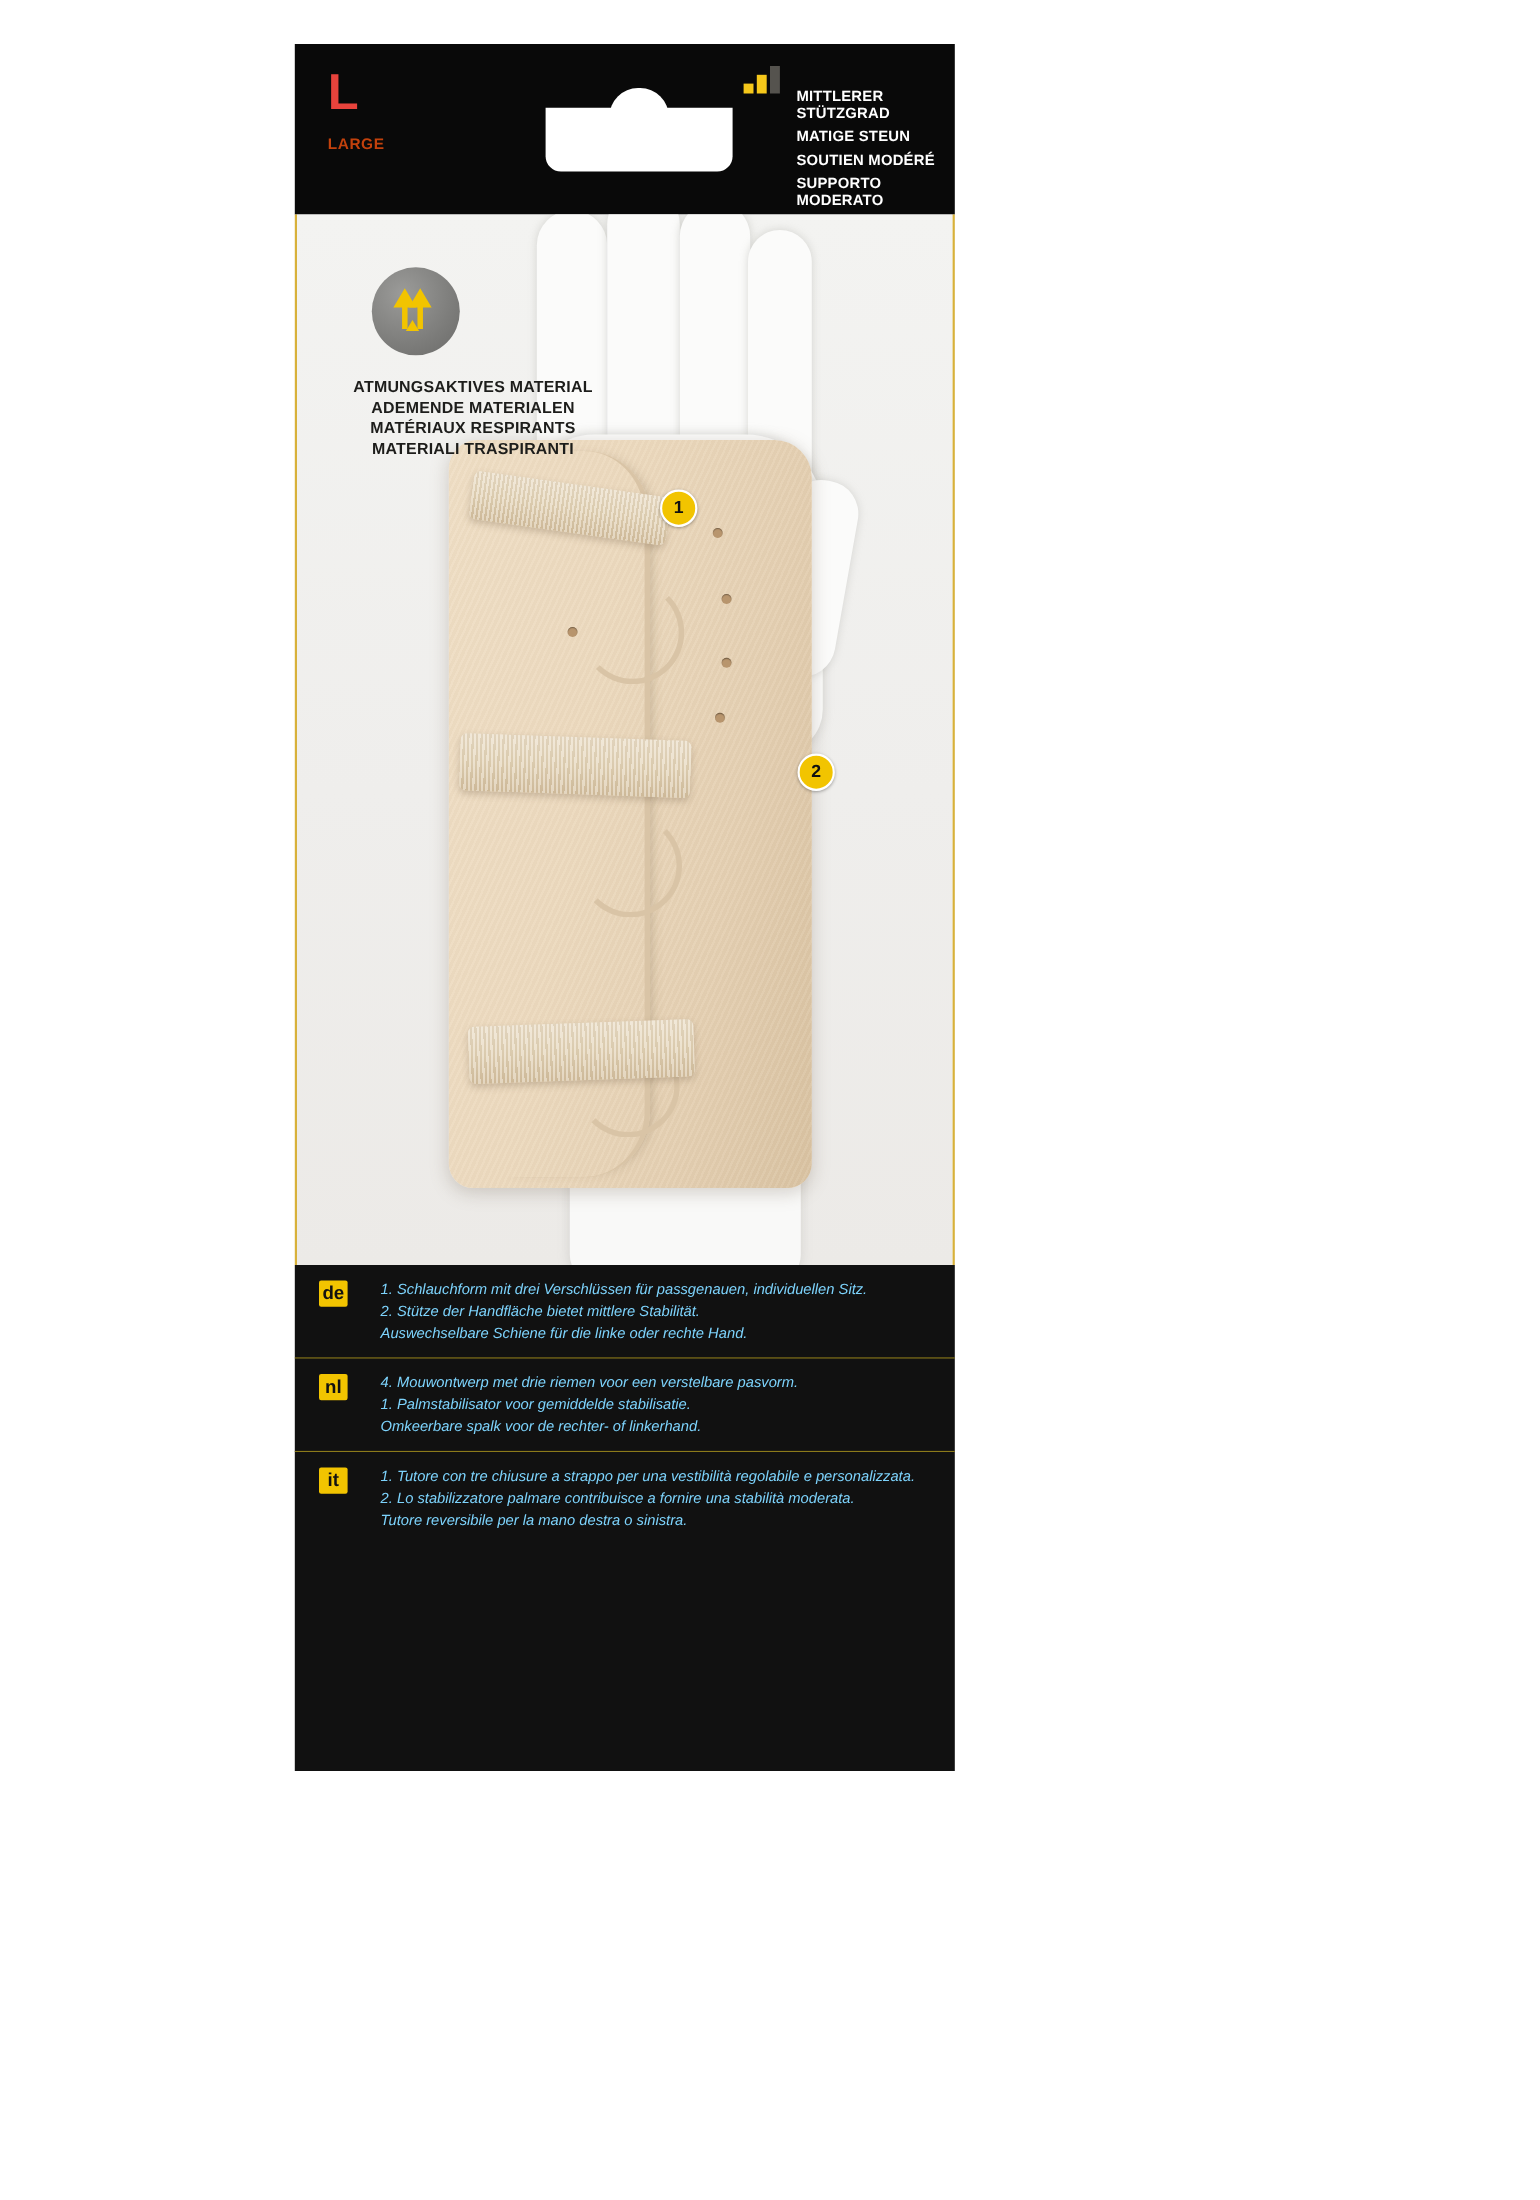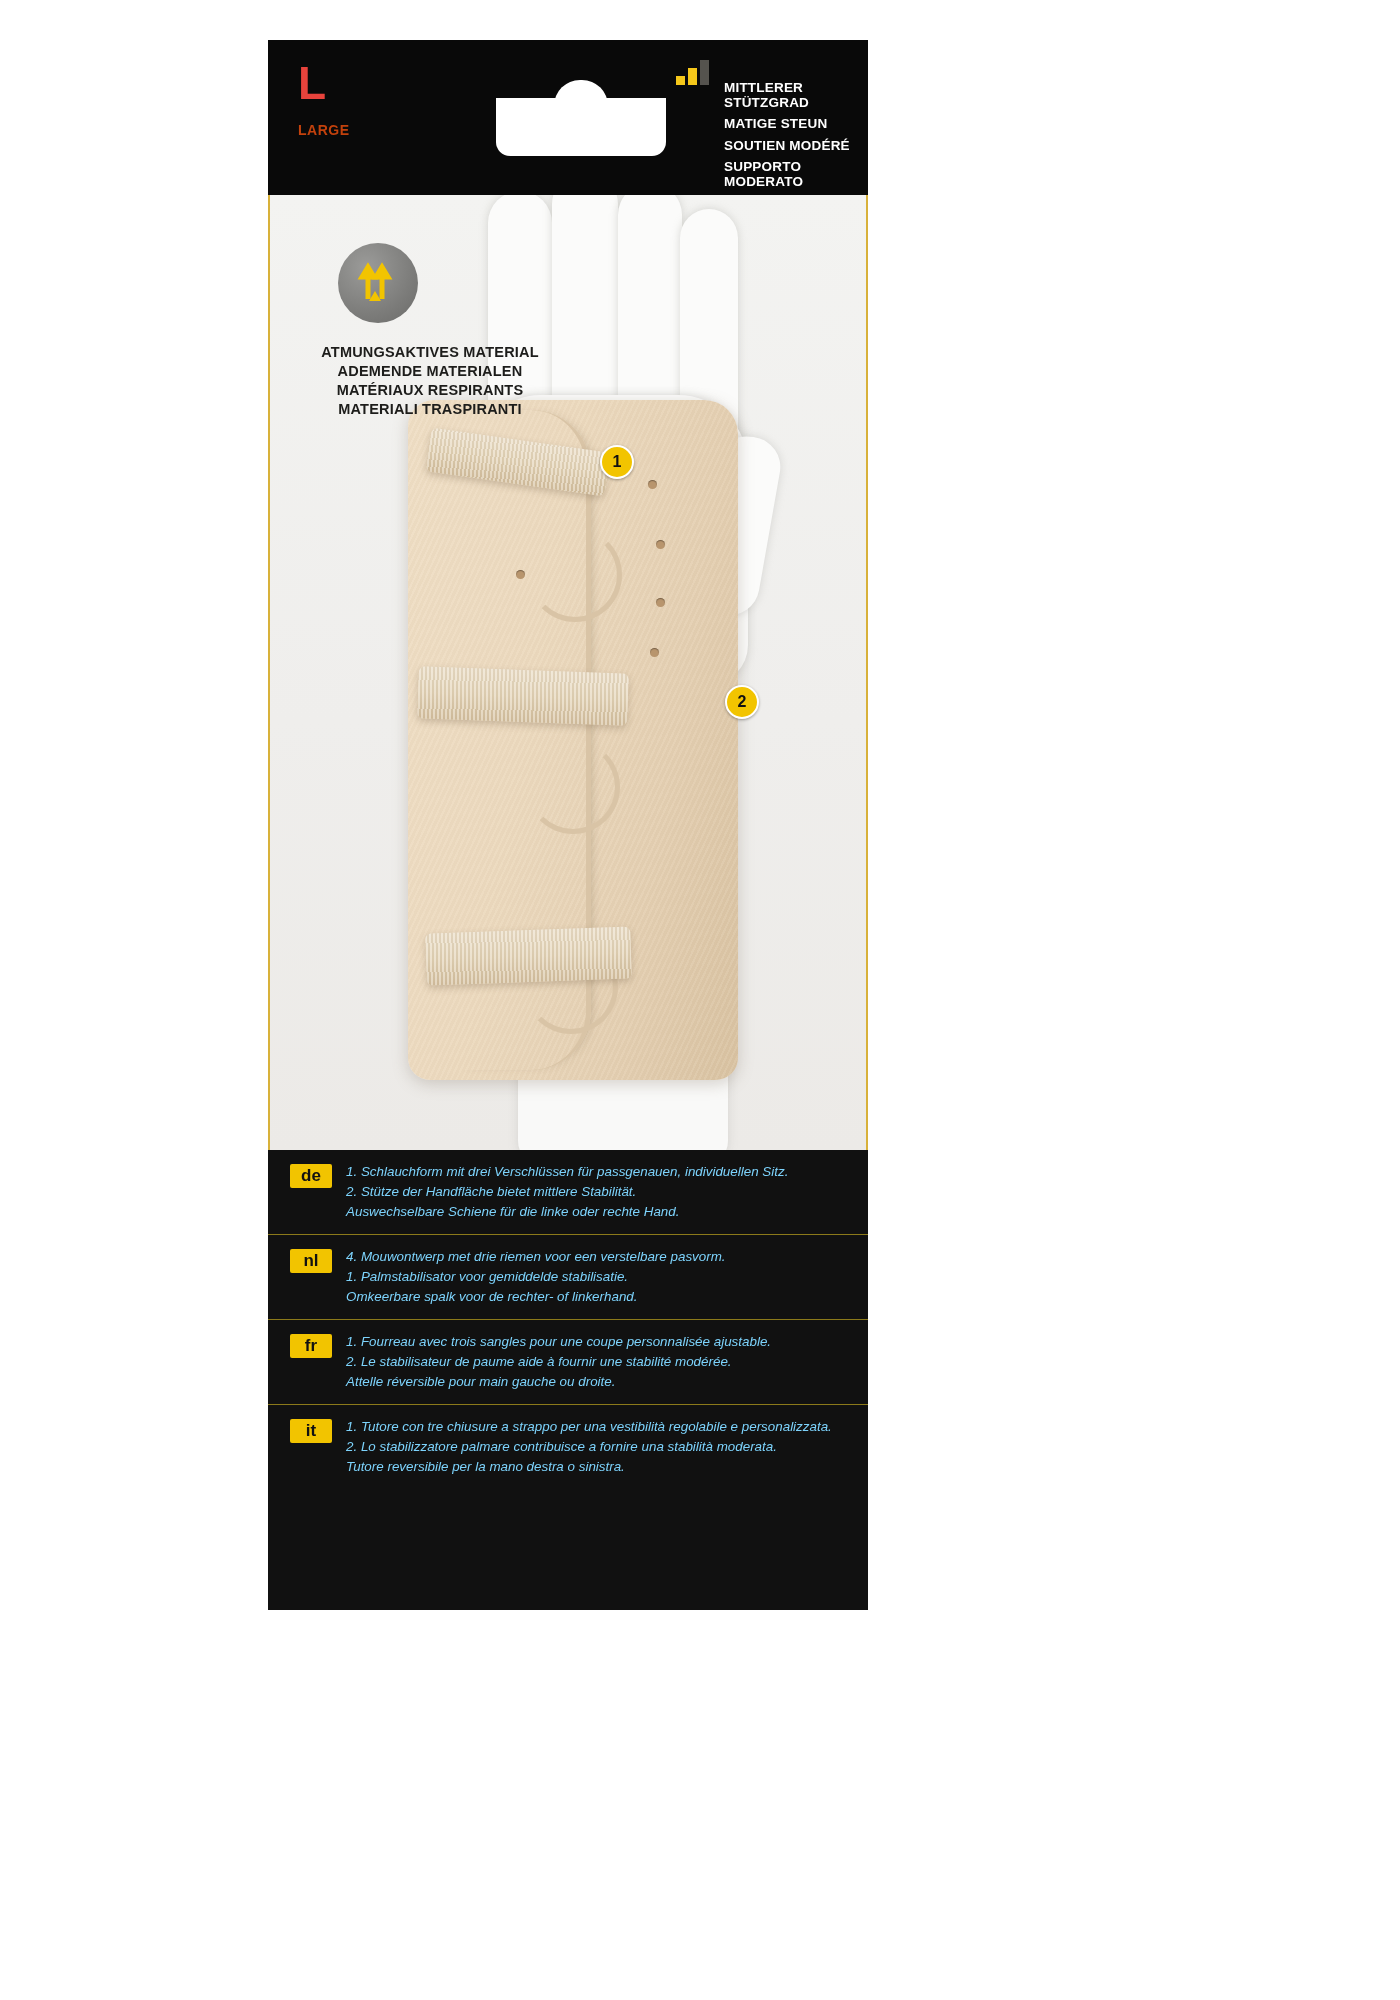--- a/index.html
+++ b/index.html
@@ -309,21 +309,21 @@
     padding: 12px 0 12px 0;
     border-bottom: 1px solid #8c7a1a;
     min-height: 72px;
     box-sizing: border-box;
   }
   .lang-row:last-child { border-bottom: none; }
   .lang-tag {
     position: absolute;
     left: 22px;
     top: 14px;
-    width: 42px;
+    width: 26px;
     height: 24px;
     background: #f2c400;
     color: #111111;
     font-size: 17px;
     font-weight: bold;
     text-align: center;
     line-height: 24px;
     border-radius: 2px;
   }
   .lang-lines {
@@ -425,28 +425,20 @@
 
     <div class="lang-row">
       <div class="lang-tag">nl</div>
       <div class="lang-lines">
         <div>4. Mouwontwerp met drie riemen voor een verstelbare pasvorm.</div>
         <div>1. Palmstabilisator voor gemiddelde stabilisatie.</div>
         <div>Omkeerbare spalk voor de rechter- of linkerhand.</div>
       </div>
     </div>
 
-    <div class="lang-row">
-      <div class="lang-tag">fr</div>
-      <div class="lang-lines">
-        <div>1.  Fourreau avec trois sangles pour une coupe personnalisée ajustable.</div>
-        <div>2. Le stabilisateur de paume aide à fournir une stabilité modérée.</div>
-        <div>Attelle réversible pour main gauche ou droite.</div>
-      </div>
-    </div>
 
     <div class="lang-row">
       <div class="lang-tag">it</div>
       <div class="lang-lines">
         <div>1. Tutore con tre chiusure a strappo per una vestibilità regolabile e personalizzata.</div>
         <div>2. Lo stabilizzatore palmare contribuisce a fornire una stabilità moderata.</div>
         <div>Tutore reversibile per la mano destra o sinistra.</div>
       </div>
     </div>
 

